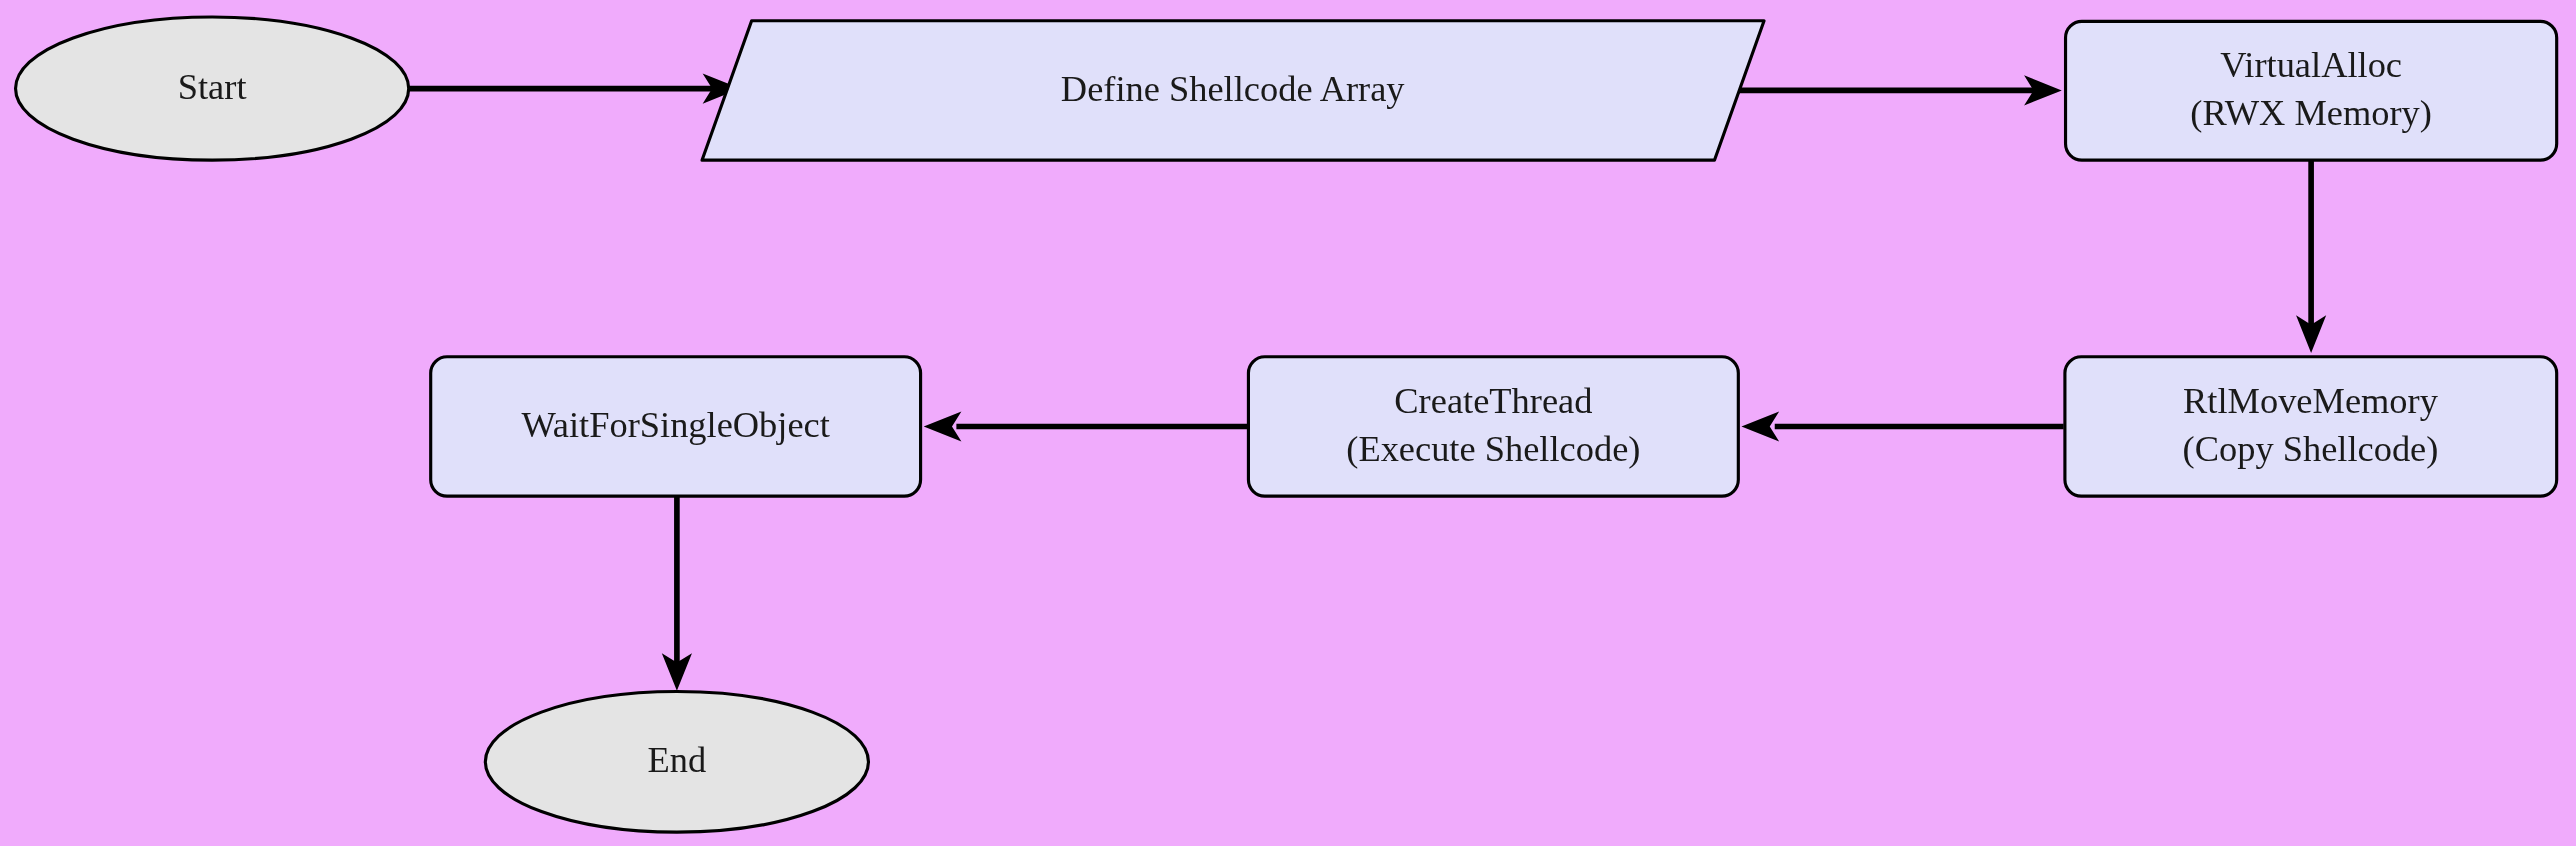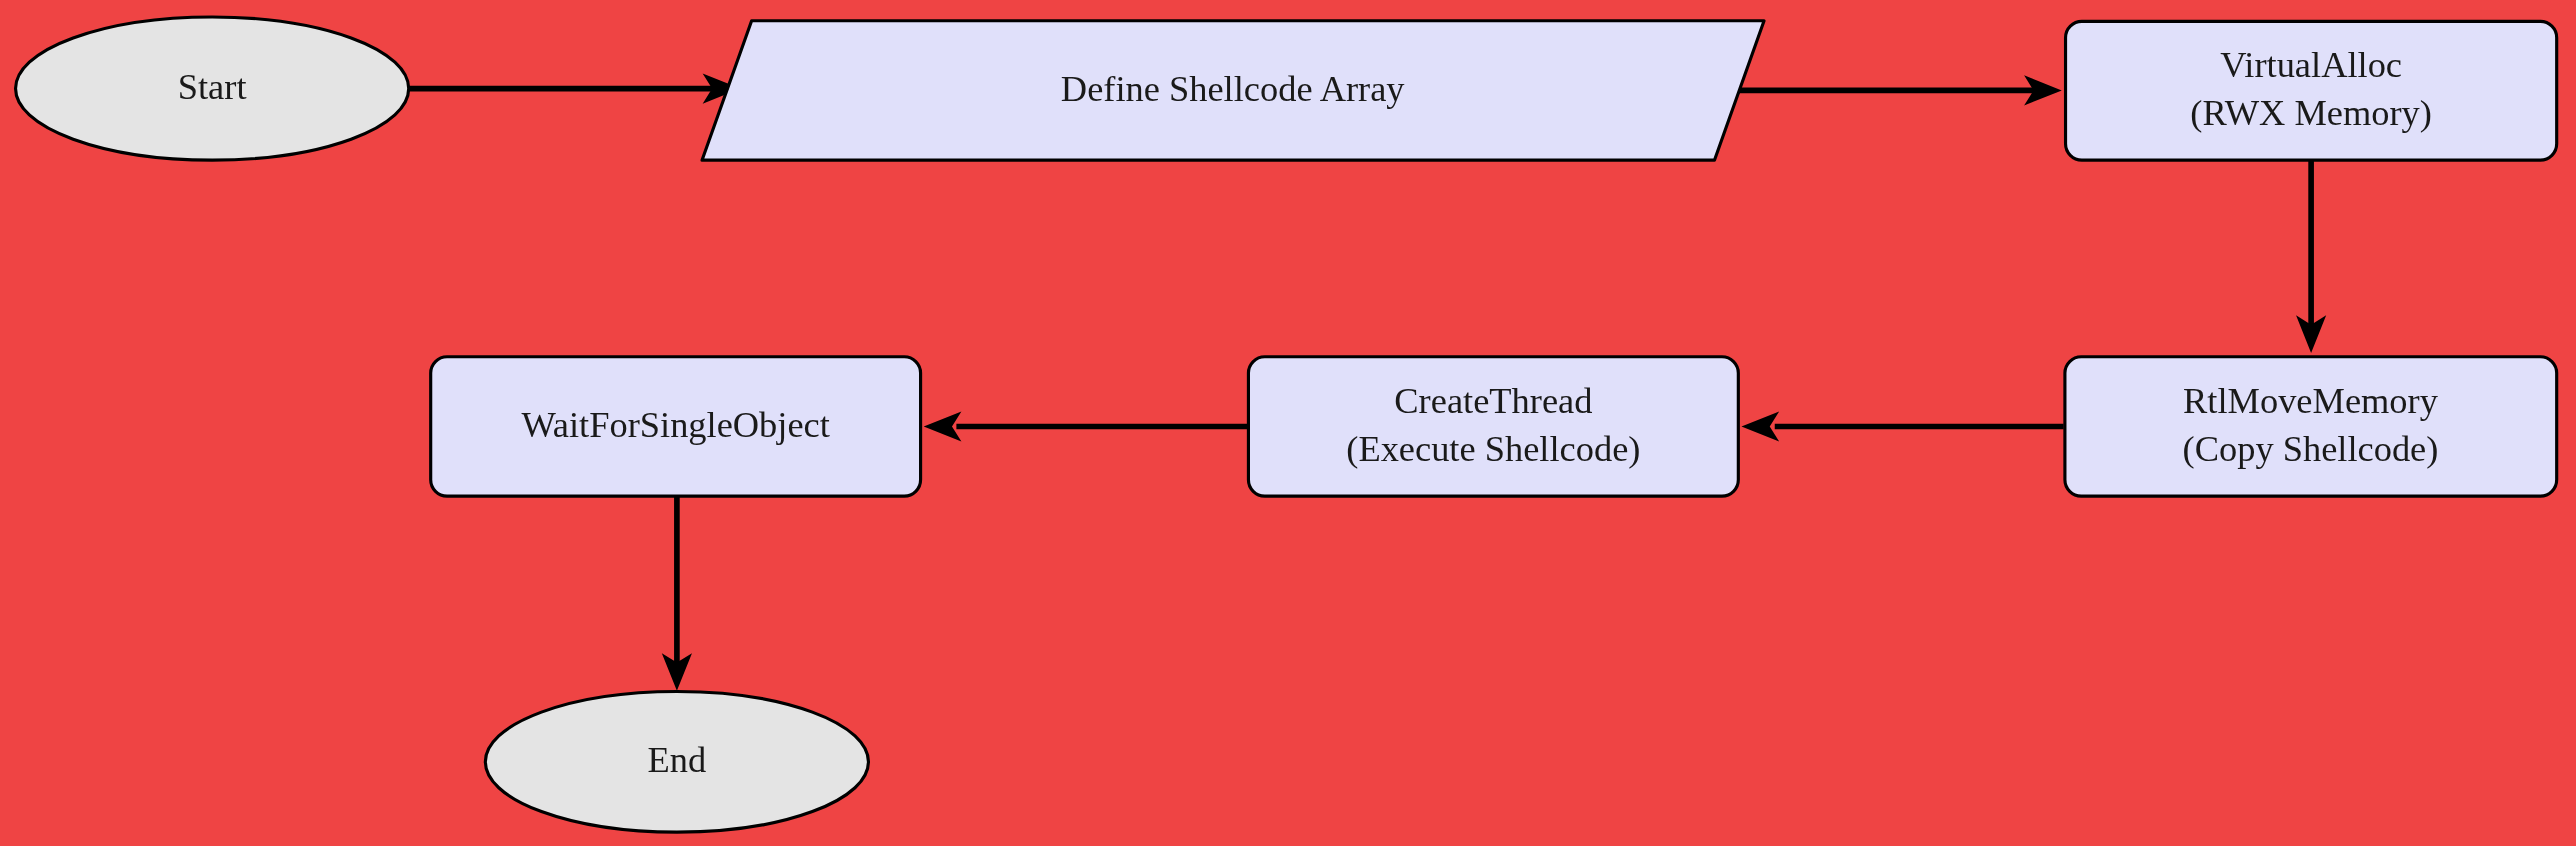--- a/index.html
+++ b/index.html
@@ -7,21 +7,21 @@
     padding: 0;
     background: #ffffff;
   }
   body {
     font-family: "Liberation Serif", "DejaVu Serif", serif;
   }
   #canvas {
     position: relative;
     width: 2576px;
     height: 846px;
-    background: #ef4444;
+    background: #f0abfc;
     overflow: hidden;
   }
   #flow-svg {
     position: absolute;
     left: 0;
     top: 0;
     width: 2576px;
     height: 846px;
     display: block;
   }

